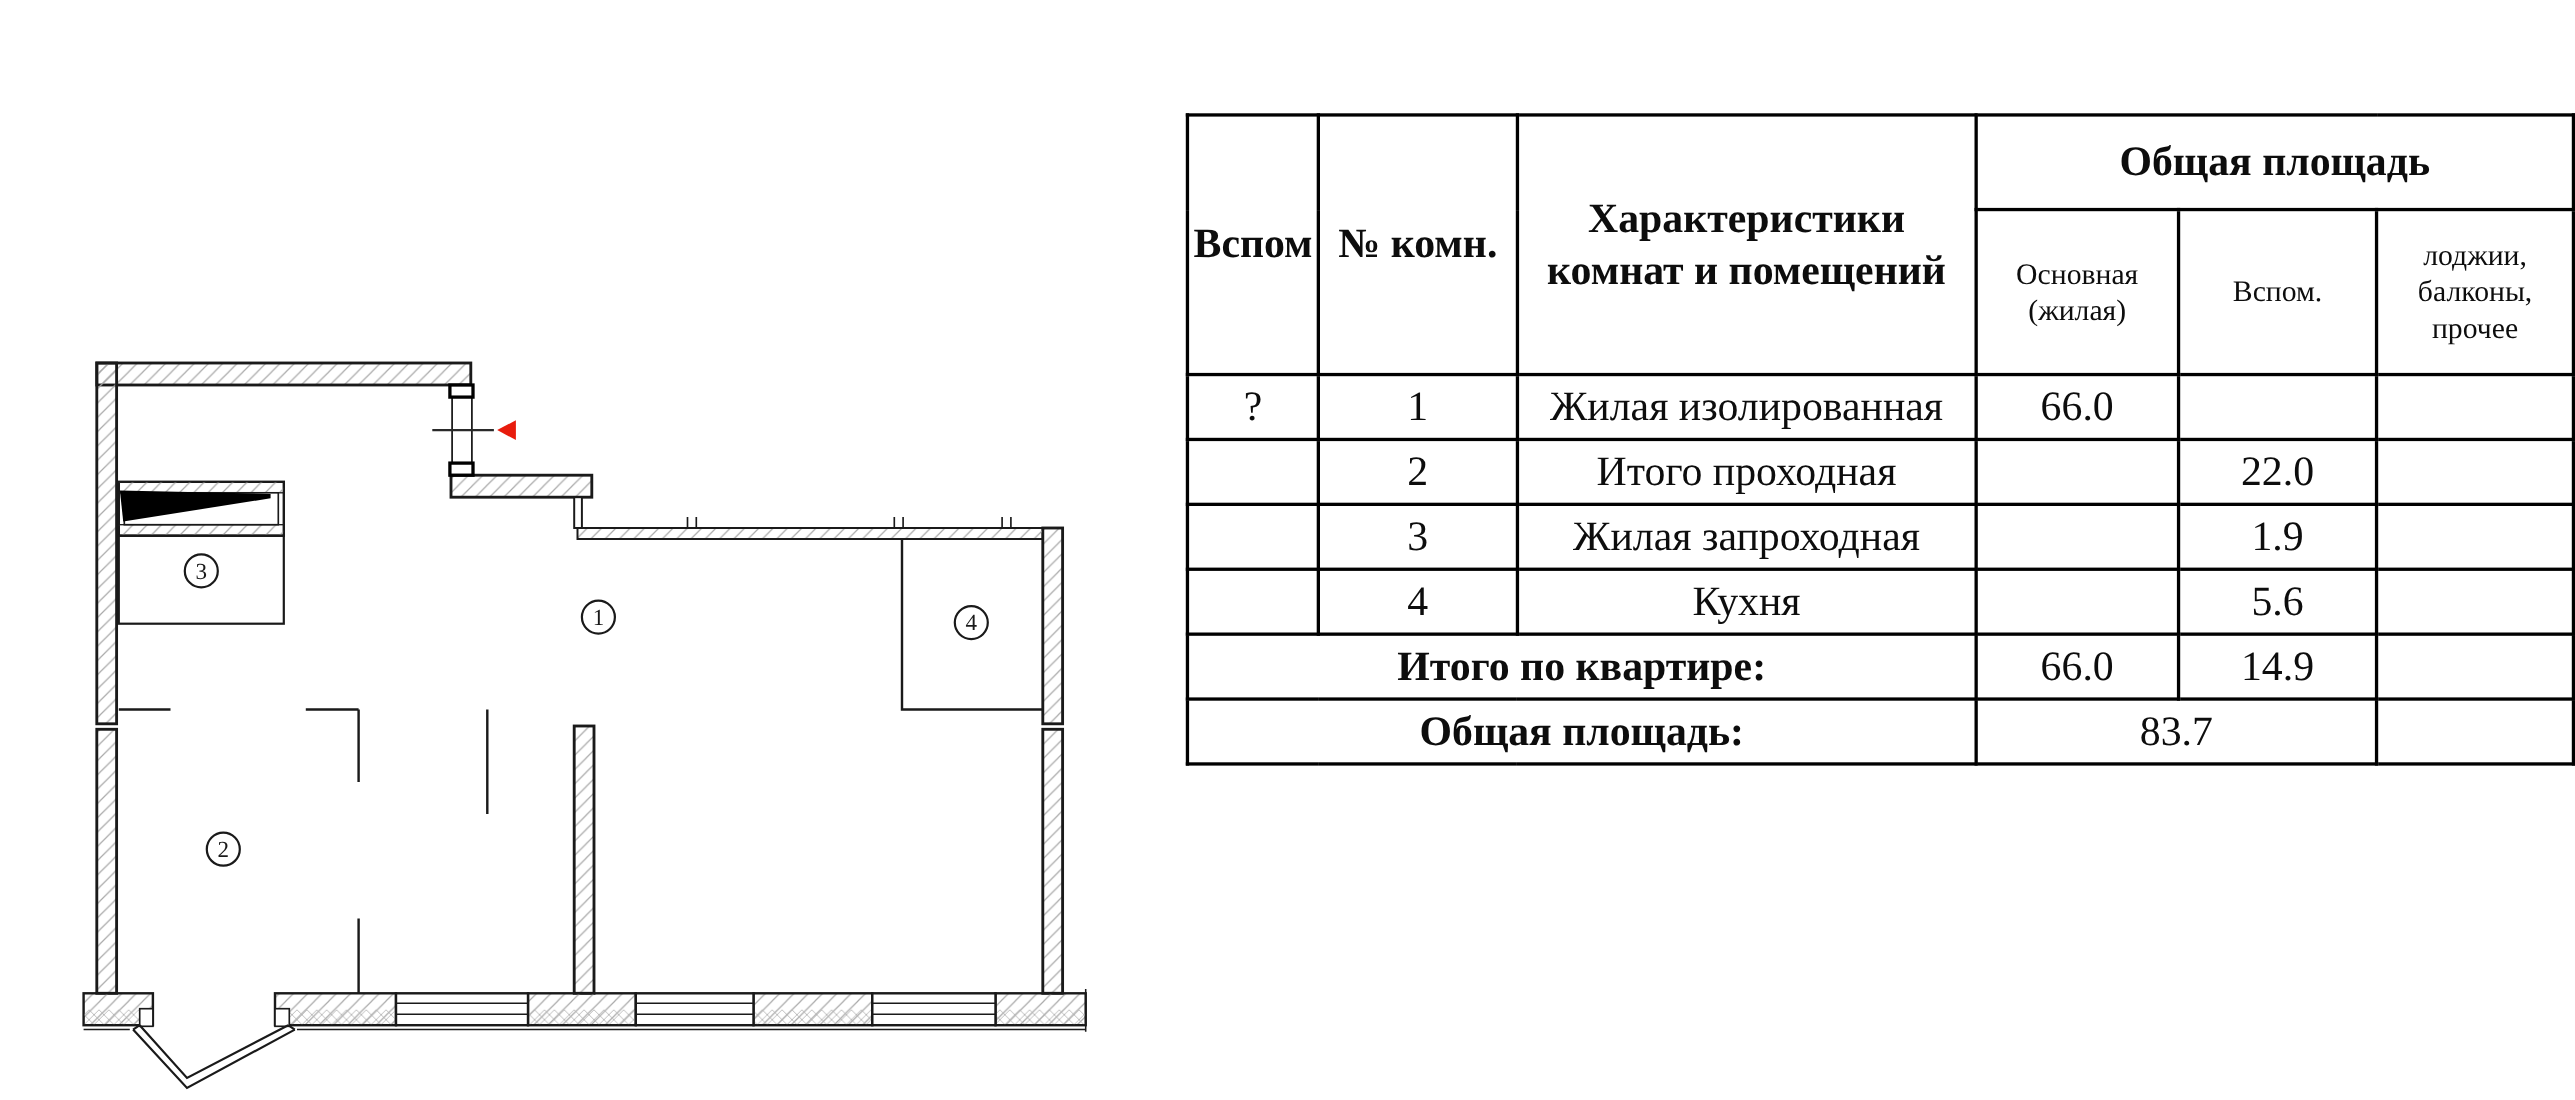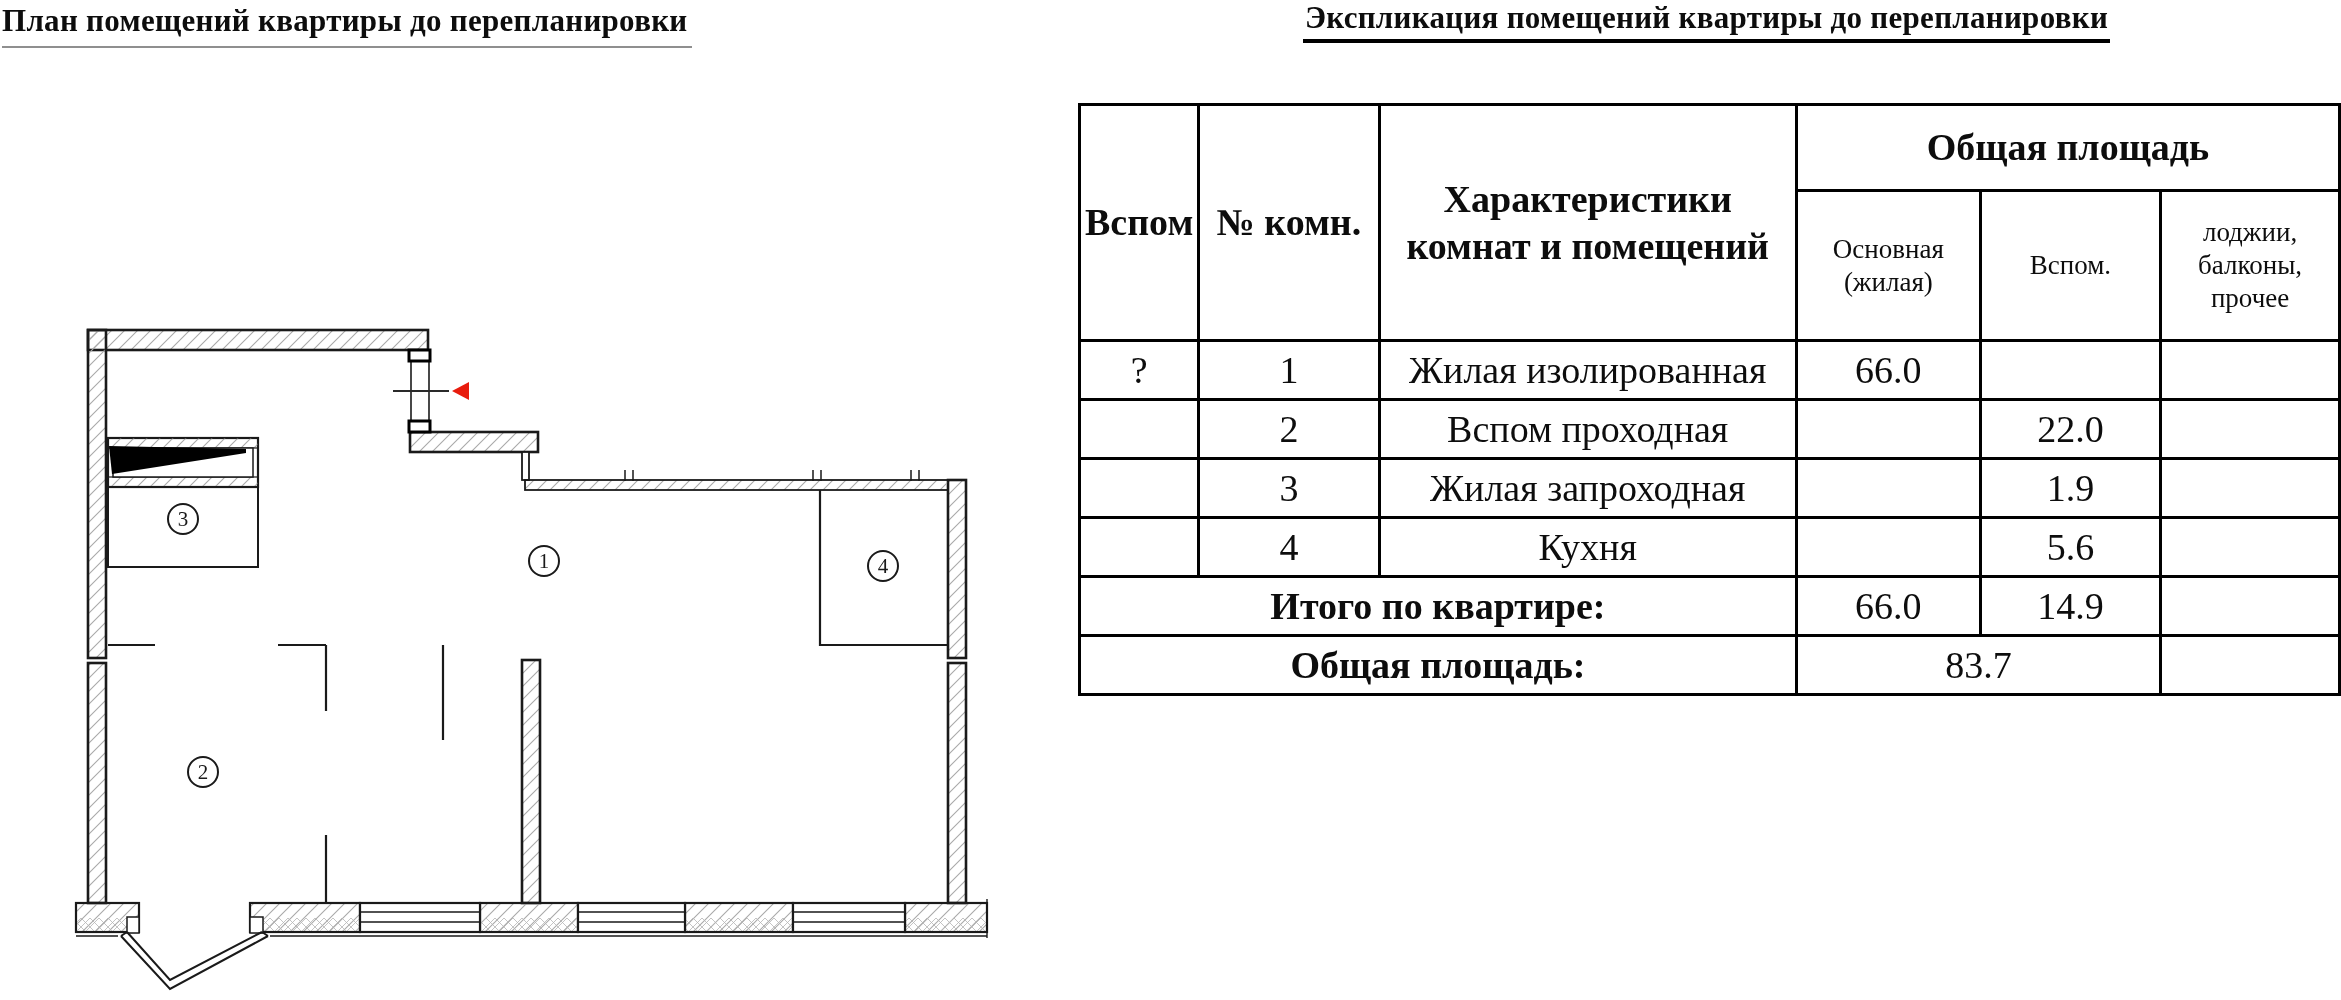--- a/index.html
+++ b/index.html
@@ -23,27 +23,21 @@
   #expl-table .sub{height:150px;}
   #expl-table .brow{height:59px;}
   #expl-table .total-label{font-weight:bold;}
   svg text{font-family:"Liberation Serif","DejaVu Serif",serif;}
 </style>
 </head>
 <body>
 
 <div id="stage">
 
-  <div class="title" id="plan-title">
-    <span>План помещений квартиры до перепланировки</span>
-  </div>
-
-  <div class="title" id="expl-title">
-    <span>Экспликация помещений квартиры до перепланировки</span>
-  </div>
+
 
   <svg width="1078" height="1000" viewBox="0 0 1078 1000" style="position:absolute;left:0;top:0;">
     <defs>
       <pattern id="hatch" width="13" height="13" patternUnits="userSpaceOnUse">
         <path d="M-3,3 L3,-3 M0,13 L13,0 M10,16 L16,10" stroke="#a9a9a9" stroke-width="1.1" fill="none"></path>
       </pattern>
       <pattern id="xhatch" width="9" height="9" patternUnits="userSpaceOnUse">
         <path d="M0,9 L9,0 M0,0 L9,9" stroke="#b5b5b5" stroke-width="0.8" fill="none"></path>
       </pattern>
     </defs>
@@ -162,21 +156,21 @@
         <td>?</td>
         <td>1</td>
         <td>Жилая изолированная</td>
         <td>66.0</td>
         <td></td>
         <td></td>
       </tr>
       <tr class="brow">
         <td></td>
         <td>2</td>
-        <td>Вспом проходная</td>
+        <td>Итого проходная</td>
         <td></td>
         <td>22.0</td>
         <td></td>
       </tr>
       <tr class="brow">
         <td></td>
         <td>3</td>
         <td>Жилая запроходная</td>
         <td></td>
         <td>1.9</td>

